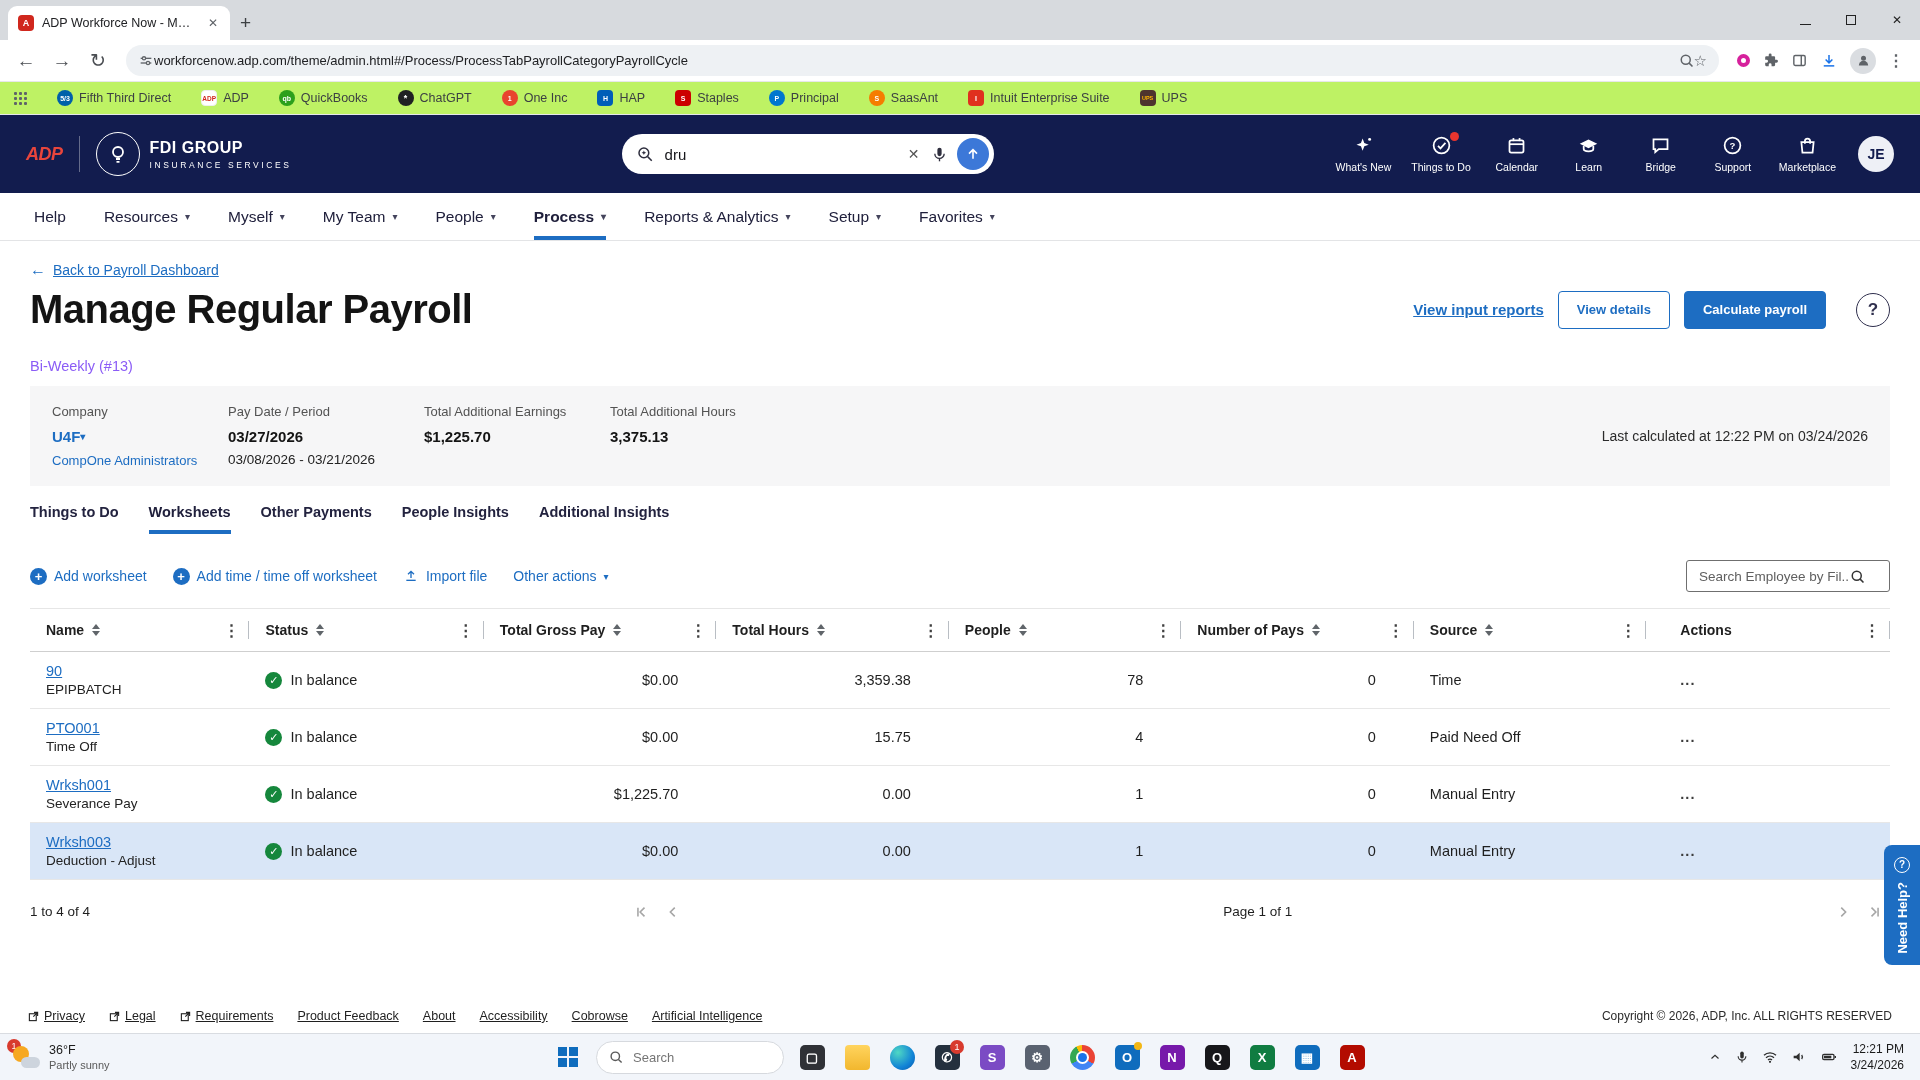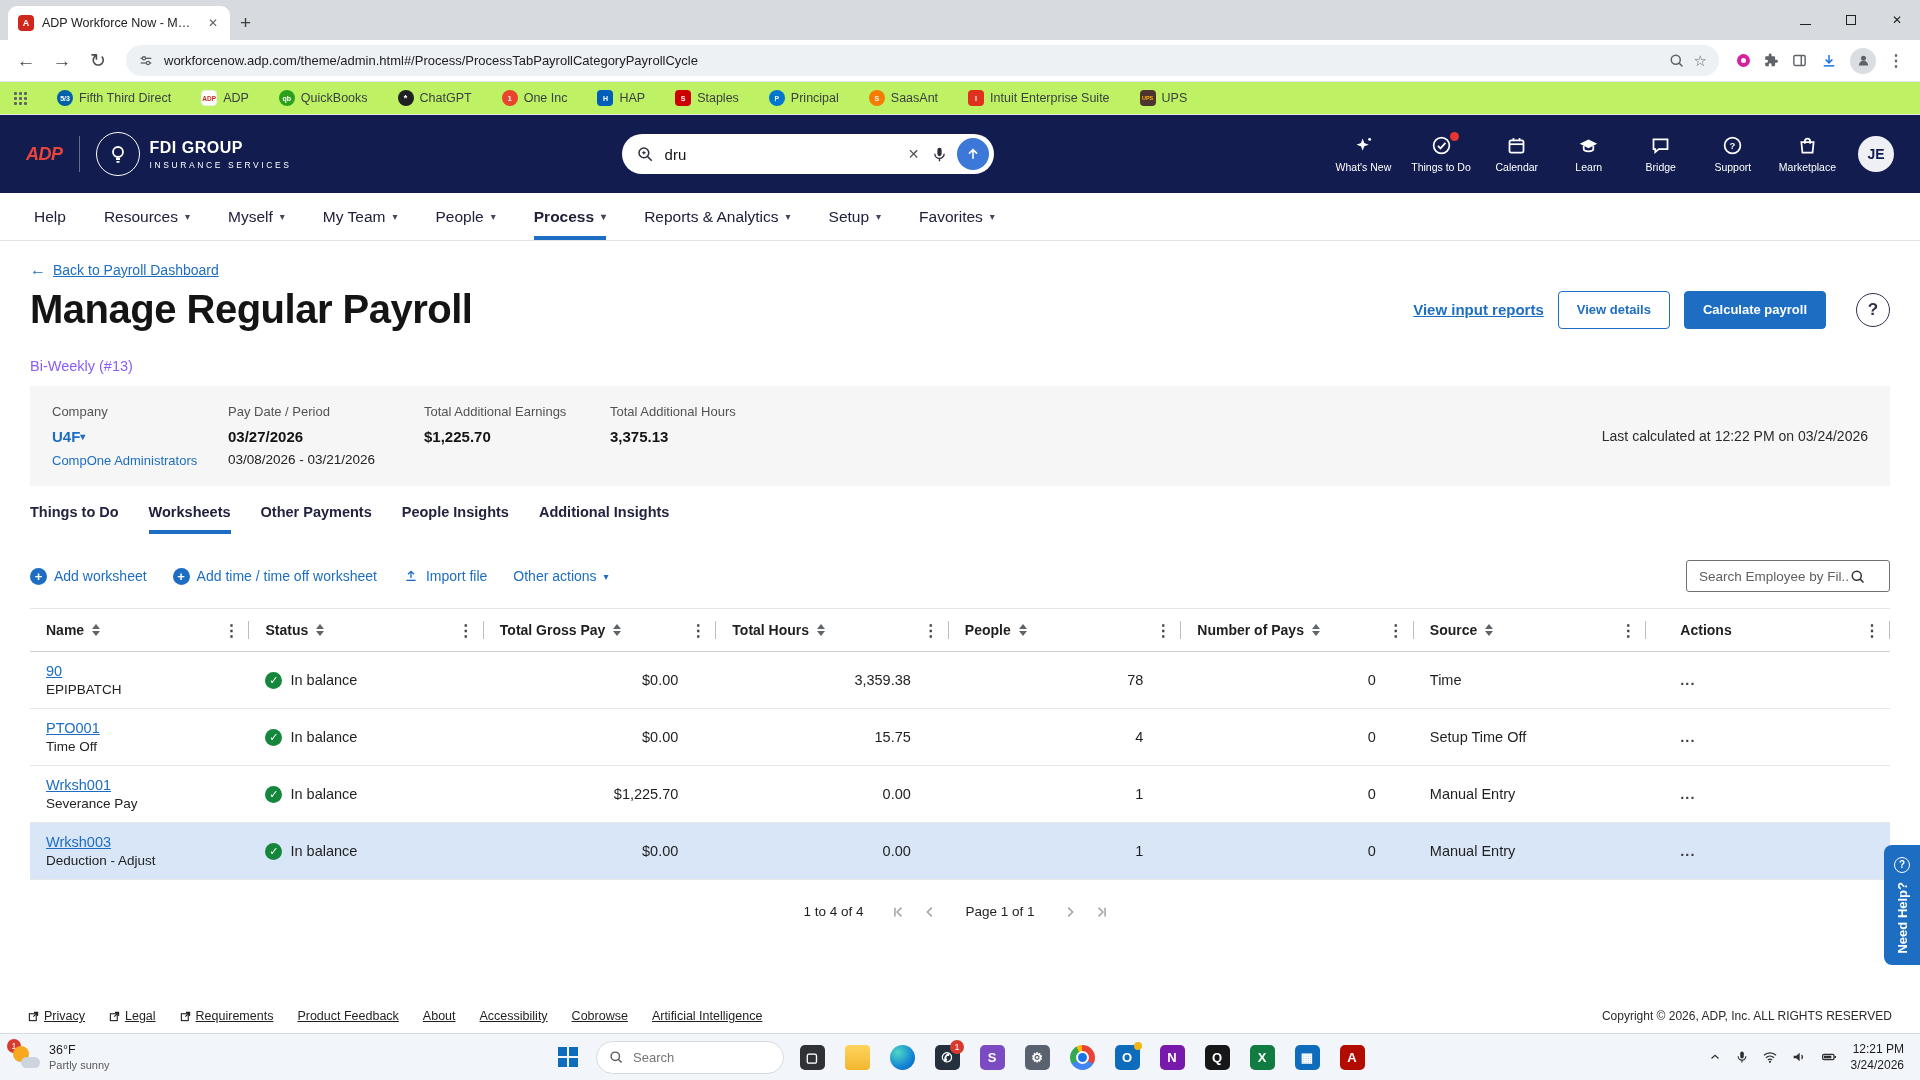--- a/index.html
+++ b/index.html
@@ -18,21 +18,21 @@
   .tab-title{white-space:nowrap;overflow:hidden;text-overflow:ellipsis;flex:1;}
   .tab-close{color:#5f6368;font-size:12px;padding:2px 4px;}
   .newtab{font-size:19px;color:#3c4043;margin:0 0 6px 10px;}
   .win-controls{position:absolute;right:0;top:0;height:40px;display:flex;}
   .win-btn{width:46px;height:100%;display:flex;align-items:center;justify-content:center;color:#222;font-size:12px;}
   .wc-min{width:11px;border-bottom:1.5px solid #222;height:1px;margin-top:8px;}
   .wc-max{width:10px;height:10px;border:1.5px solid #222;}
 
   .toolbar{height:42px;background:#fff;display:flex;align-items:center;padding:0 10px;gap:4px;border-bottom:1px solid #e7e8ea;}
   .nav-btn{width:32px;height:32px;display:flex;align-items:center;justify-content:center;color:var(--toolbar-icon);font-size:19px;border-radius:50%;}
-  .omnibox{flex:1;height:31px;background:#eef1f4;border-radius:16px;display:flex;align-items:center;gap:10px;padding:0 12px;margin:0 8px;}
+  .omnibox{flex:1;height:31px;background:#eef1f4;border-radius:16px;display:flex;align-items:center;padding:0 12px;margin:0 8px;}
   .omnibox .url{flex:1;font-size:13px;color:#202124;white-space:nowrap;overflow:hidden;}
   .ob-icon{color:#5f6368;}
   .tb-right{display:flex;align-items:center;gap:12px;padding:0 6px;}
   .ext-pink{width:13px;height:13px;border:4px solid #d6219c;border-radius:50%;}
   .avatar-sm{width:26px;height:26px;border-radius:50%;background:#dadde1;display:flex;align-items:center;justify-content:center;color:#5f6368;}
   .kebab-v{color:#5f6368;font-size:16px;font-weight:700;}
 
   .bookmarks{height:33px;background:#bef264;display:flex;align-items:center;gap:30px;padding:0 14px;border-bottom:1px solid #e6e8ea;}
   .bm{display:flex;align-items:center;gap:6px;font-size:12.5px;color:#3c4043;white-space:nowrap;}
   .fav{width:16px;height:16px;border-radius:4px;color:#fff;font-weight:700;display:flex;align-items:center;justify-content:center;font-size:7px;flex:none;}
@@ -117,21 +117,21 @@
   .t-row.highlight{background:var(--row_highlight);}
   .td{display:flex;align-items:center;padding-left:16px;height:100%;}
   .td.num{justify-content:flex-end;padding-right:38px;}
   .td.name-cell{flex-direction:column;align-items:flex-start;justify-content:center;gap:3px;}
   .name-link{color:var(--blue);text-decoration:underline;font-size:14.5px;}
   .name-desc{font-size:13.5px;color:#232323;}
   .check-icon{width:17px;height:17px;border-radius:50%;background:var(--green);color:#fff;font-size:11px;display:flex;align-items:center;justify-content:center;margin-right:8px;flex:none;}
   .td.actions-cell{padding-left:34px;}
   .row-menu{font-weight:700;letter-spacing:1px;color:#3c3c3c;}
 
-  .pagination{display:flex;justify-content:center;align-items:center;gap:28px;margin:24px 8px 0 0;font-size:13.5px;color:#1f1f1f;}
+  .pagination{display:flex;justify-content:space-between;align-items:center;gap:28px;margin:24px 8px 0 0;font-size:13.5px;color:#1f1f1f;}
   .pg-group{display:flex;align-items:center;gap:18px;color:#a6a6a6;}
 
   .need-help{position:absolute;right:0;top:845px;width:36px;height:120px;background:var(--blue);color:#fff;border-radius:8px 0 0 8px;display:flex;flex-direction:column;align-items:center;justify-content:center;gap:9px;z-index:30;}
   .nh-q{width:16px;height:16px;border-radius:50%;border:1.4px solid #fff;font-size:10px;display:flex;align-items:center;justify-content:center;font-weight:700;}
   .nh-text{writing-mode:vertical-rl;transform:rotate(180deg);font-size:13px;font-weight:700;white-space:nowrap;}
 
   .page-footer{position:absolute;left:0;right:0;bottom:47px;height:34px;background:#fff;display:flex;align-items:center;padding:0 28px;font-size:12.5px;z-index:5;}
   .f-links{display:flex;align-items:center;gap:24px;}
   .f-link{display:flex;align-items:center;gap:5px;color:#1f1f1f;text-decoration:underline;white-space:nowrap;}
   .f-copy{margin-left:auto;font-size:12px;color:#2b2b2b;}
@@ -601,21 +601,21 @@
           <span class="name-desc">Time Off</span>
         </span>
       <span class="td">
           <span class="check-icon">✓</span>
           <span>In balance</span>
         </span>
       <span class="td num">$0.00</span>
       <span class="td num">15.75</span>
       <span class="td num">4</span>
       <span class="td num">0</span>
-      <span class="td">Setup Time Off</span>
+      <span class="td">Paid Need Off</span>
       <span class="td actions-cell">
           <span class="row-menu">...</span>
         </span>
     </div>
 
     <div class="t-row">
       <span class="td name-cell">
           <span class="name-link">Wrksh001</span>
           <span class="name-desc">Severance Pay</span>
         </span>

